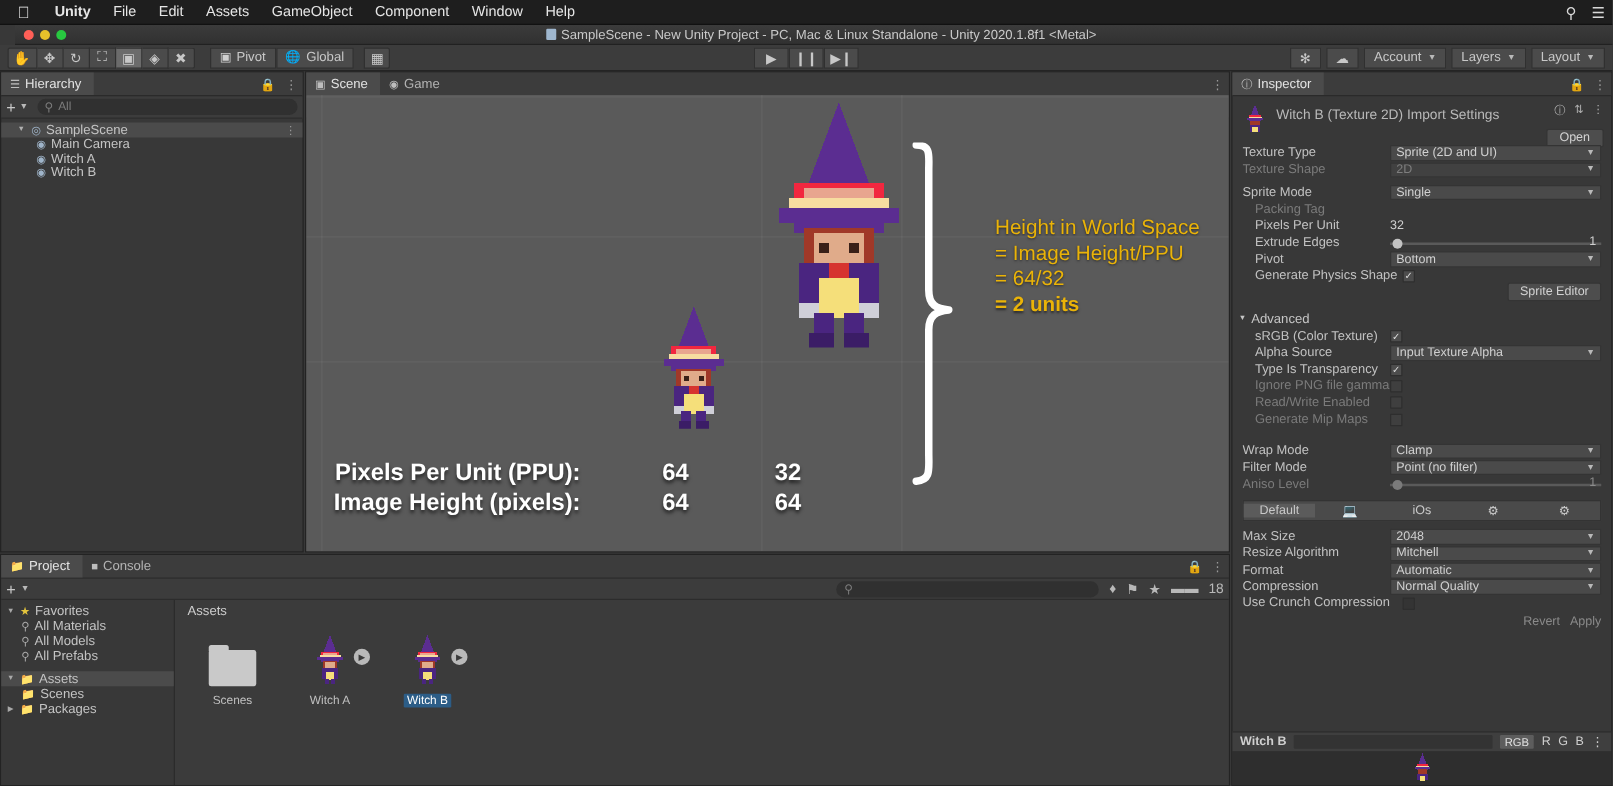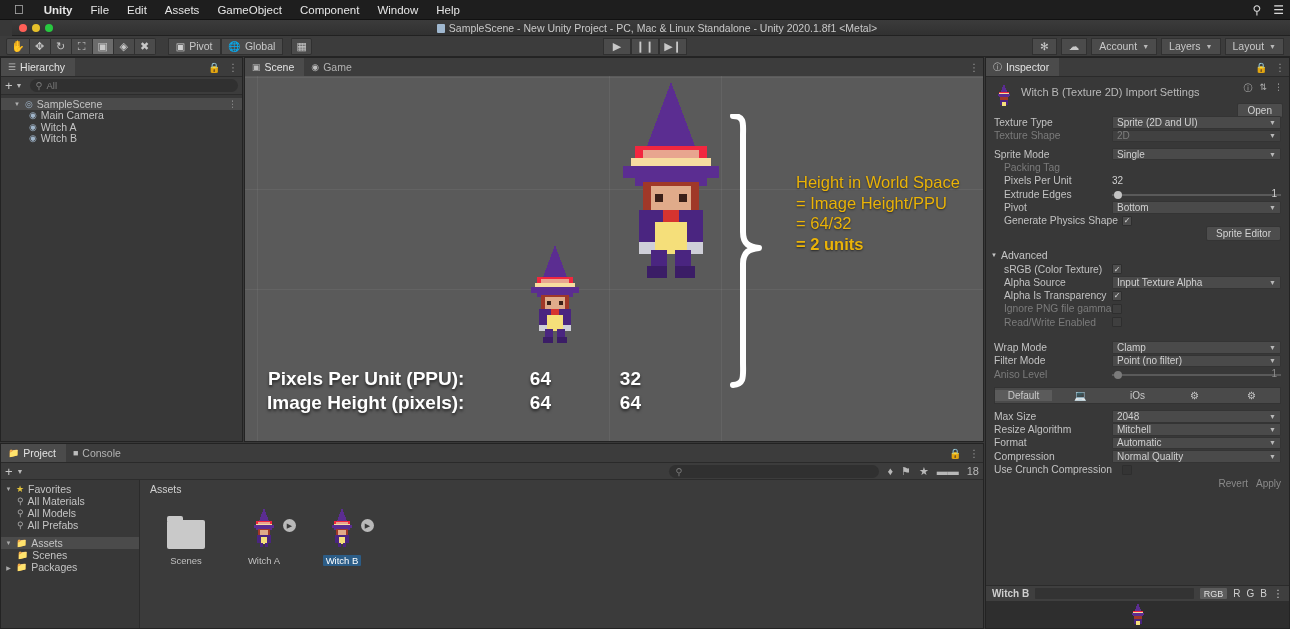--- a/index.html
+++ b/index.html
@@ -723,29 +723,33 @@
       <div class="irow">
         <div class="ilbl i1">Alpha Source</div>
         <div class="ifield">
           <div class="dropdown">
             <span>Input Texture Alpha</span>
             <span class="caret">▼</span>
           </div>
         </div>
       </div>
       <div class="irow">
-        <div class="ilbl i1">Alpha Is Transparency</div>
+        <div class="ilbl i1">Type Is Transparency</div>
         <div class="checkbox">✓</div>
       </div>
       <div class="irow dim">
         <div class="ilbl i1">Ignore PNG file gamma</div>
         <div class="checkbox" style="background:#3f3f3f"></div>
       </div>
       <div class="irow dim">
         <div class="ilbl i1">Read/Write Enabled</div>
+        <div class="checkbox" style="background:#3f3f3f"></div>
+      </div>
+      <div class="irow dim">
+        <div class="ilbl i1">Generate Mip Maps</div>
         <div class="checkbox" style="background:#3f3f3f"></div>
       </div>
 
       <div style="height:12px"></div>
 
       <div class="irow">
         <div class="ilbl">Wrap Mode</div>
         <div class="ifield">
           <div class="dropdown">
             <span>Clamp</span>

